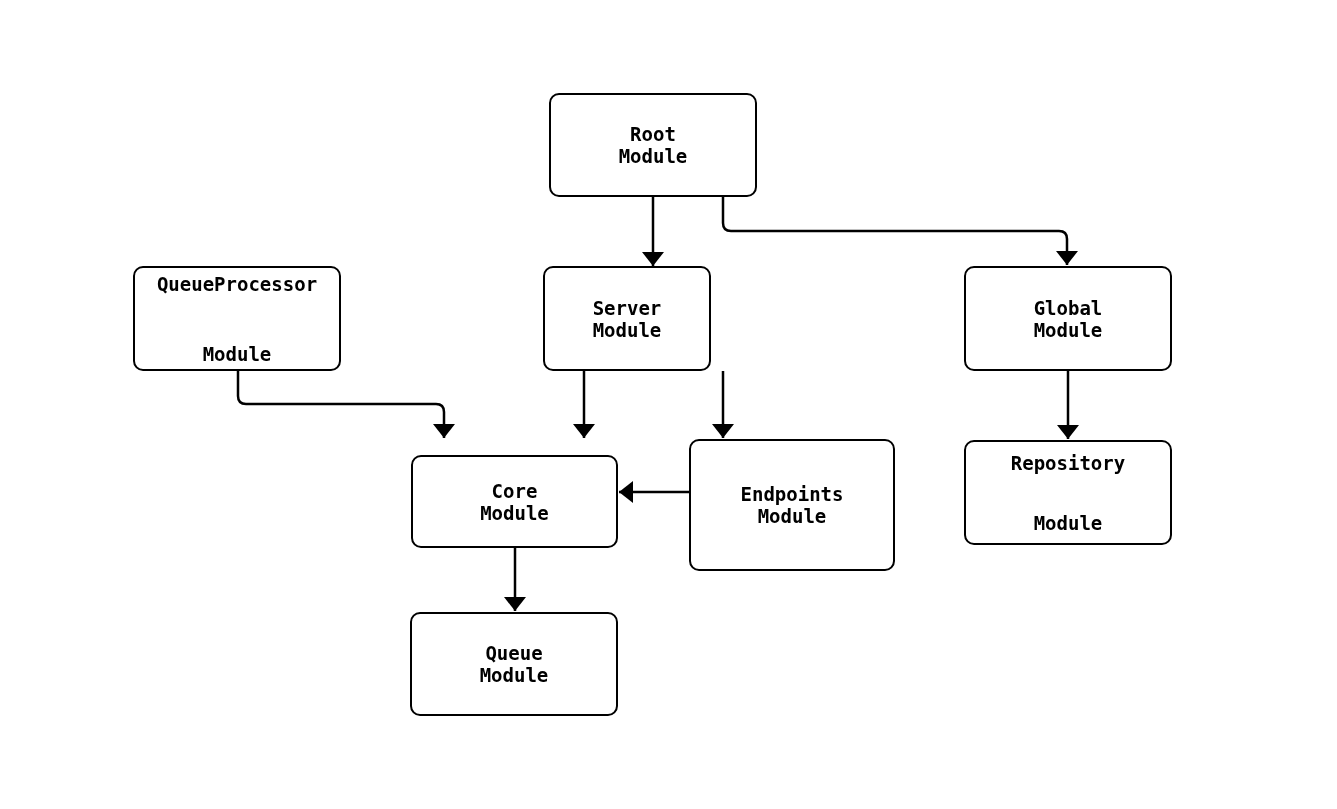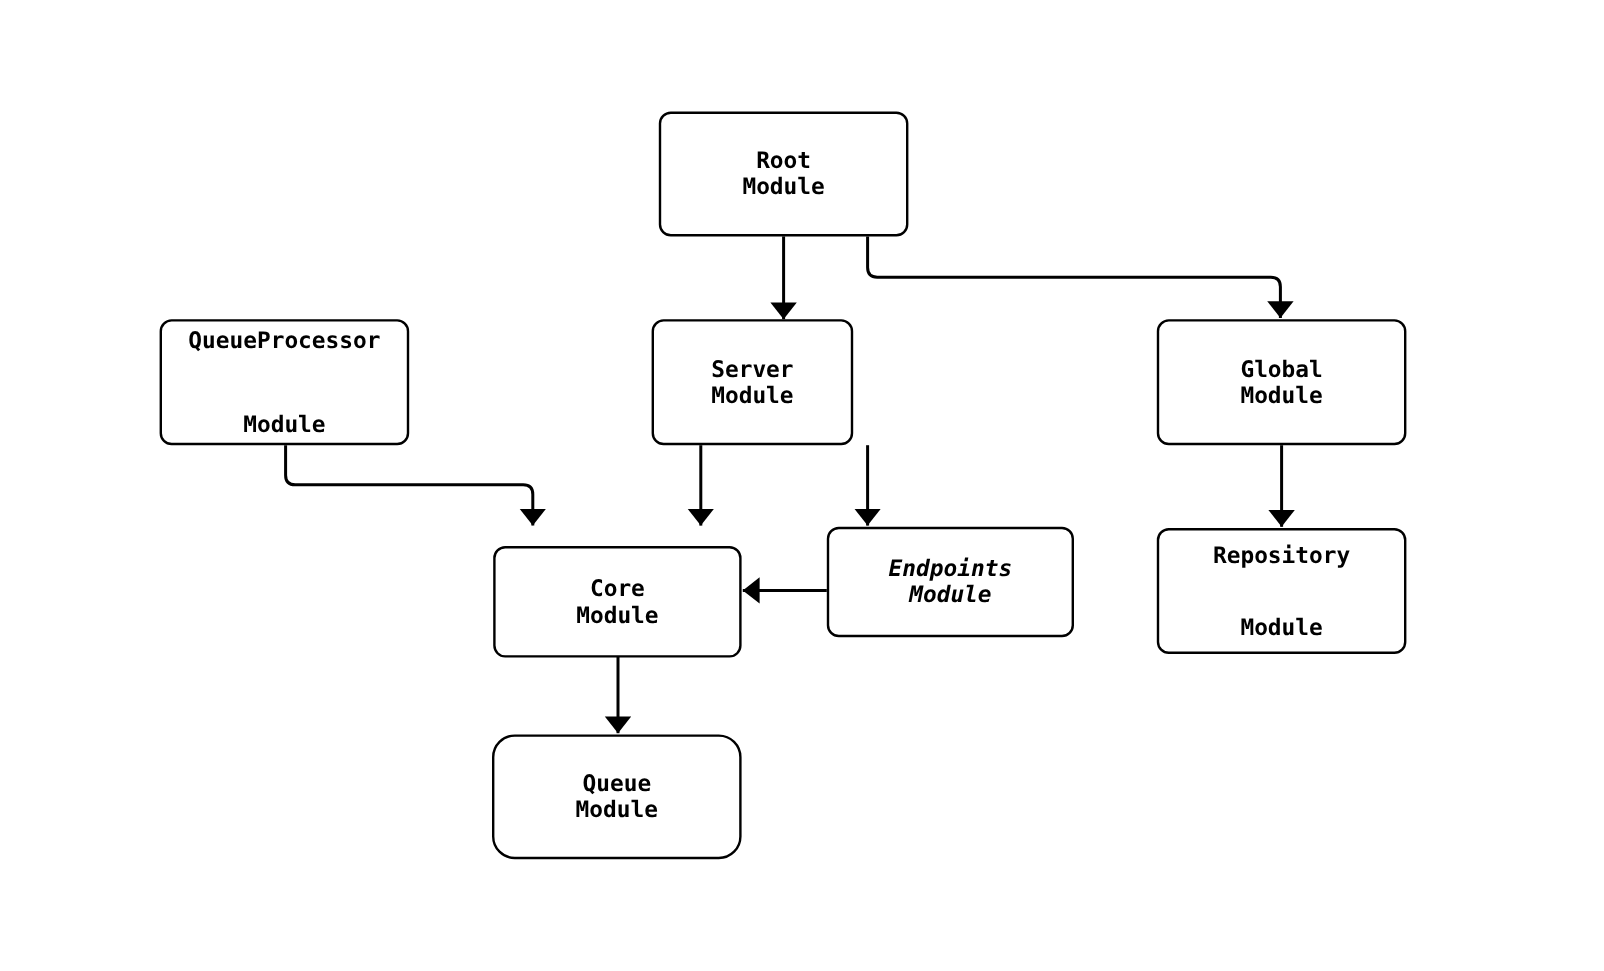--- a/index.html
+++ b/index.html
@@ -96,28 +96,28 @@
   <div class="node" style="left:964px; top:266px; width:208px; height:105px;">
     <span>Global</span>
     <span>Module</span>
   </div>
 
   <div class="node" style="left:411px; top:439px; width:207px; height:93px;margin-top:16px;">
     <span>Core</span>
     <span>Module</span>
   </div>
 
-  <div class="node" style="left:689px; top:439px; width:206px; height:92px;font-style:italic;">
+  <div class="node" style="left:689px; top:439px; width:206px; height:132px;">
     <span>Endpoints</span>
     <span>Module</span>
   </div>
 
   <div class="node" style="left:964px; top:440px; width:208px; height:105px;gap:38px;">
     <span>Repository</span>
     <span>Module</span>
   </div>
 
-  <div class="node" style="left:410px; top:612px; width:208px; height:104px;border-radius:19px;">
+  <div class="node" style="left:410px; top:612px; width:208px; height:104px;">
     <span>Queue</span>
     <span>Module</span>
   </div>
 
 </div>
 
 </body></html>

